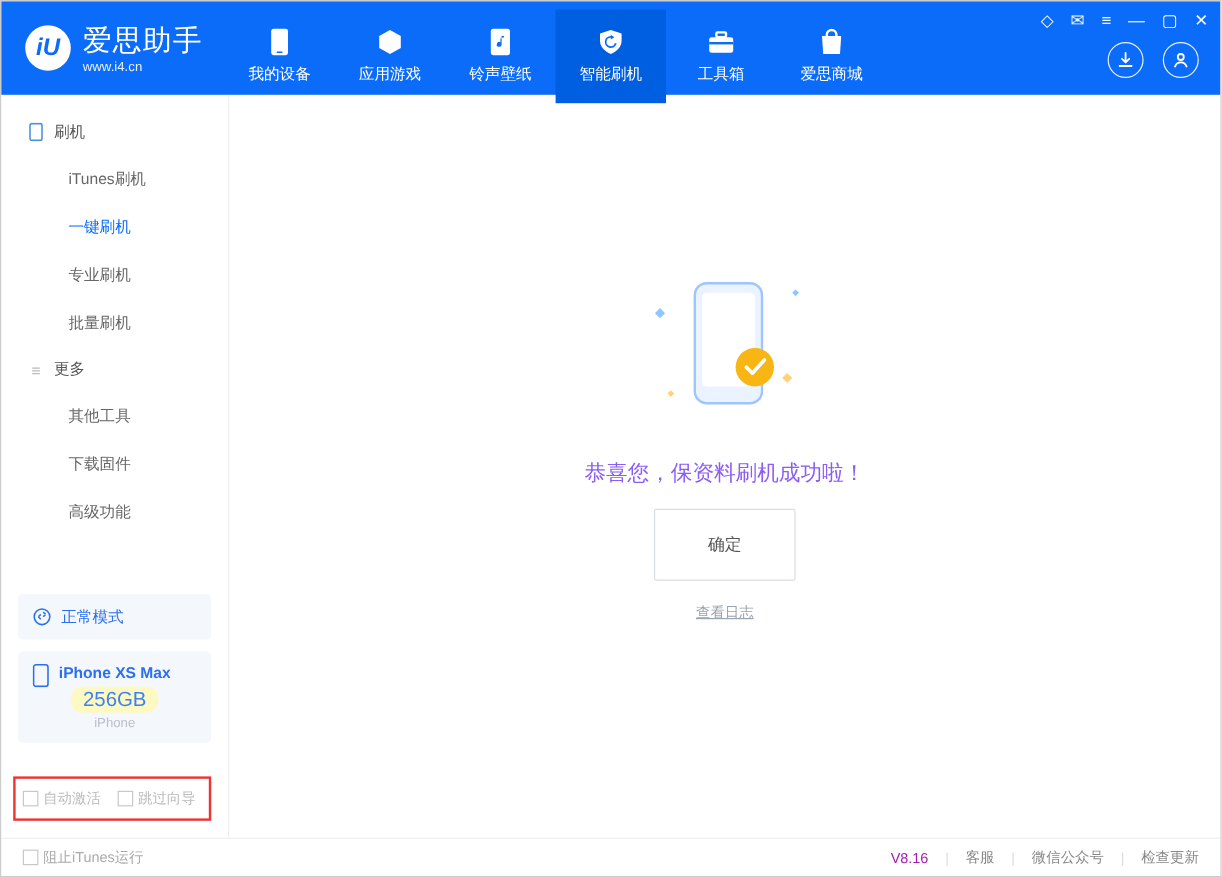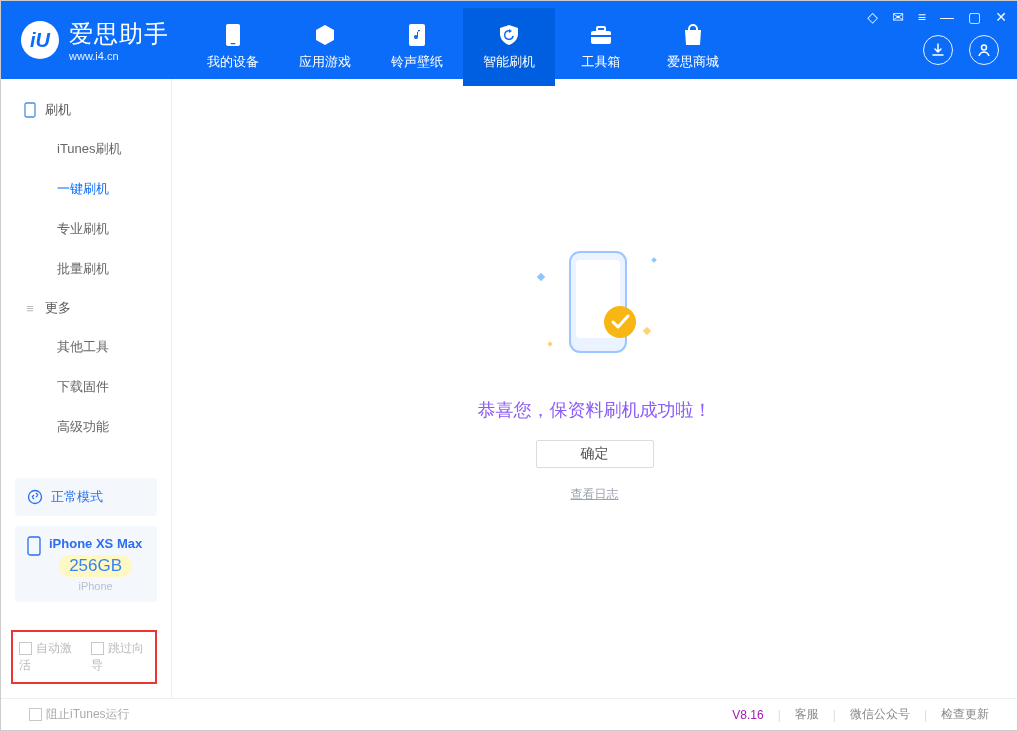--- a/index.html
+++ b/index.html
@@ -36,21 +36,21 @@
 .win-ctrls span { cursor: pointer; opacity: .95; }
 .hdr-right { position: absolute; right: 18px; bottom: 14px; display: flex; gap: 16px; }
 .circ-btn {
   width: 30px; height: 30px; border: 1.5px solid rgba(255,255,255,.9);
   border-radius: 50%; display: flex; align-items: center; justify-content: center;
   cursor: pointer;
 }
 
 .body { display: flex; height: calc(100% - 78px - 32px); }
 .sidebar {
-  width: 171px; border-right: 1px solid #eee;
+  width: 190px; border-right: 1px solid #eee;
   display: flex; flex-direction: column; font-size: 13px; color: #555;
 }
 .side-scroll { flex: 1; overflow: hidden; padding-top: 12px; }
 .side-group-hdr {
   display: flex; align-items: center; gap: 8px;
   padding: 10px 22px; color: #555; font-size: 13px;
 }
 .side-group-hdr .gicon { width: 14px; height: 14px; display:inline-flex; align-items:center; justify-content:center; }
 .side-item {
   padding: 11px 22px 11px 56px; cursor: pointer; color: #666;
@@ -81,27 +81,27 @@
 }
 
 .main {
   flex: 1; position: relative; display: flex; flex-direction: column;
   align-items: center; justify-content: center; gap: 18px;
 }
 .illus { margin-top: -30px; }
 .success-text { font-size: 18px; color: #8b5cf6; margin-top: 6px; }
 .ok-btn {
   border: 1px solid #d8dde4; background: #fff; color: #555;
-  padding: 4px 44px; font-size: 14px; cursor: pointer; border-radius: 2px;
+  padding: 20px 44px; font-size: 14px; cursor: pointer; border-radius: 2px;
 }
 .log-link { color: #9aa3b0; font-size: 12px; text-decoration: underline; cursor: pointer; }
 
 .footer {
   height: 32px; border-top: 1px solid #eee; display: flex;
-  align-items: center; font-size: 12px; color: #aaa; padding: 0 28px;
+  align-items: center; font-size: 12px; color: #aaa; padding: 0 18px;
 }
 .footer .left { display: flex; align-items: center; gap: 6px; }
 .footer .right { margin-left: auto; display: flex; align-items: center; gap: 14px; color: #888; }
 .footer .ver { color: #a21caf; }
 .footer .sep { color: #ddd; }
 .footer .lnk { cursor: pointer; }
 
 .sparkle { position:absolute; width:6px; height:6px; background:#8fc6ff; transform:rotate(45deg); }
 </style>
 </head>

